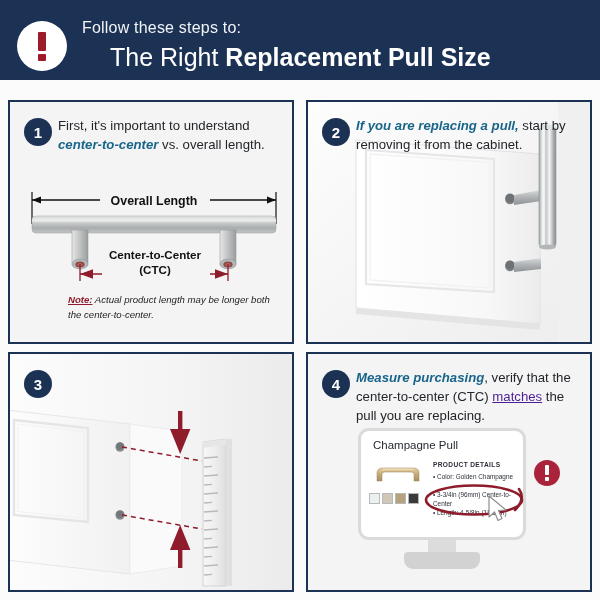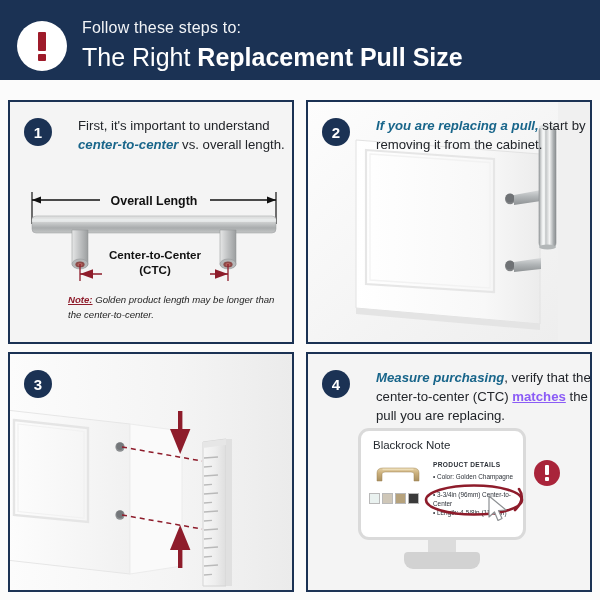--- a/index.html
+++ b/index.html
@@ -58,20 +58,21 @@
     font-size: 16px;
     letter-spacing: .2px;
     line-height: 20px;
   }
   #header-title {
     color: #ffffff;
     font-size: 25px;
     line-height: 32px;
     margin-top: 3px;
     white-space: nowrap;
+    margin-left: 28px;
   }
   #header-title .strong { font-weight: bold; }
 
   
   .panel {
     position: absolute;
     box-sizing: border-box;
     background: #f3f3f3;
     overflow: hidden;
   }
@@ -90,28 +91,28 @@
     color: #ffffff;
     font-size: 15px;
     font-weight: bold;
     display: flex;
     align-items: center;
     justify-content: center;
     line-height: 1;
   }
   .step-text {
     position: absolute;
-    left: 68px; top: 14px;
+    left: 48px; top: 14px;
     width: 222px;
     font-size: 13.2px;
     line-height: 19px;
     color: #22252a;
   }
   .step-text .hl { color: #18658a; font-weight: bold; font-style: italic; }
-  .step-text .hl-u { color: #8b5cf6; font-weight: bold; text-decoration: underline; text-align: center; }
+  .step-text .hl-u { color: #4c1d95; font-weight: normal; text-decoration: underline; text-align: center; }
   .step-text .ital { font-style: italic; }
 
   
   #pull-diagram {
     position: absolute;
     left: 16px; top: 74px;
     width: 256px; height: 105px;
   }
   #note {
     position: absolute;
@@ -281,21 +282,21 @@
       <line x1="54" y1="88" x2="54" y2="105" stroke="#8e1c2b" stroke-width="1.3"></line>
       <line x1="202" y1="88" x2="202" y2="105" stroke="#8e1c2b" stroke-width="1.3"></line>
       <line x1="54" y1="98" x2="202" y2="98" stroke="#8e1c2b" stroke-width="1.6"></line>
       <polygon points="54,98 67,93.2 67,102.8" fill="#8e1c2b"></polygon>
       <polygon points="202,98 189,93.2 189,102.8" fill="#8e1c2b"></polygon>
       <rect x="76" y="72" width="108" height="32" fill="#f4f4f4"></rect>
       <text x="129" y="83" font-family="Liberation Sans, sans-serif" font-size="11.6" font-weight="bold" fill="#111" text-anchor="middle">Center-to-Center</text>
       <text x="129" y="97.5" font-family="Liberation Sans, sans-serif" font-size="11.6" font-weight="bold" fill="#111" text-anchor="middle">(CTC)</text>
     </svg>
 
-    <div id="note"><span class="note-lbl">Note:</span><span> Golden product length may be longer than the center-to-center.</span></div>
+    <div id="note"><span class="note-lbl">Note:</span><span> Actual product length may be longer both the center-to-center.</span></div>
   </div>
 
   <div class="panel" id="panel-2">
     <svg class="photo" viewBox="0 0 282 240" preserveAspectRatio="none">
       <defs>
         <linearGradient id="wallG" x1="0" y1="0" x2="1" y2="1">
           <stop offset="0%" stop-color="#fdfdfd"></stop>
           <stop offset="100%" stop-color="#ededed"></stop>
         </linearGradient>
         <linearGradient id="doorG" x1="0" y1="0" x2="1" y2="0">
@@ -418,21 +419,21 @@
 
   <div class="panel" id="panel-4">
     <div class="step-badge">4</div>
     <div class="step-text"><span class="hl">Measure purchasing</span><span>, verify that the center-to-center (CTC) </span><span class="hl-u">matches</span><span> the pull you are replacing.</span></div>
 
     <div id="monitor-wrap">
       <div id="monitor-neck"></div>
       <div id="monitor-base"></div>
 
       <div id="screen">
-        <div id="product-title">Blackrock Note</div>
+        <div id="product-title">Champagne Pull</div>
 
         <svg id="product-thumb" viewBox="0 0 58 30">
           <defs>
             <linearGradient id="goldG" x1="0" y1="0" x2="0" y2="1">
               <stop offset="0%" stop-color="#e6d2a6"></stop>
               <stop offset="40%" stop-color="#cbb07c"></stop>
               <stop offset="100%" stop-color="#a98f5f"></stop>
             </linearGradient>
           </defs>
           <path d="M8 22 L8 14 Q8 9 14 9 L44 9 Q50 9 50 14 L50 22 L45 22 L45 15 Q45 13 42 13 L16 13 Q13 13 13 15 L13 22 Z" fill="url(#goldG)" stroke="#9c8352" stroke-width="0.5"></path>

